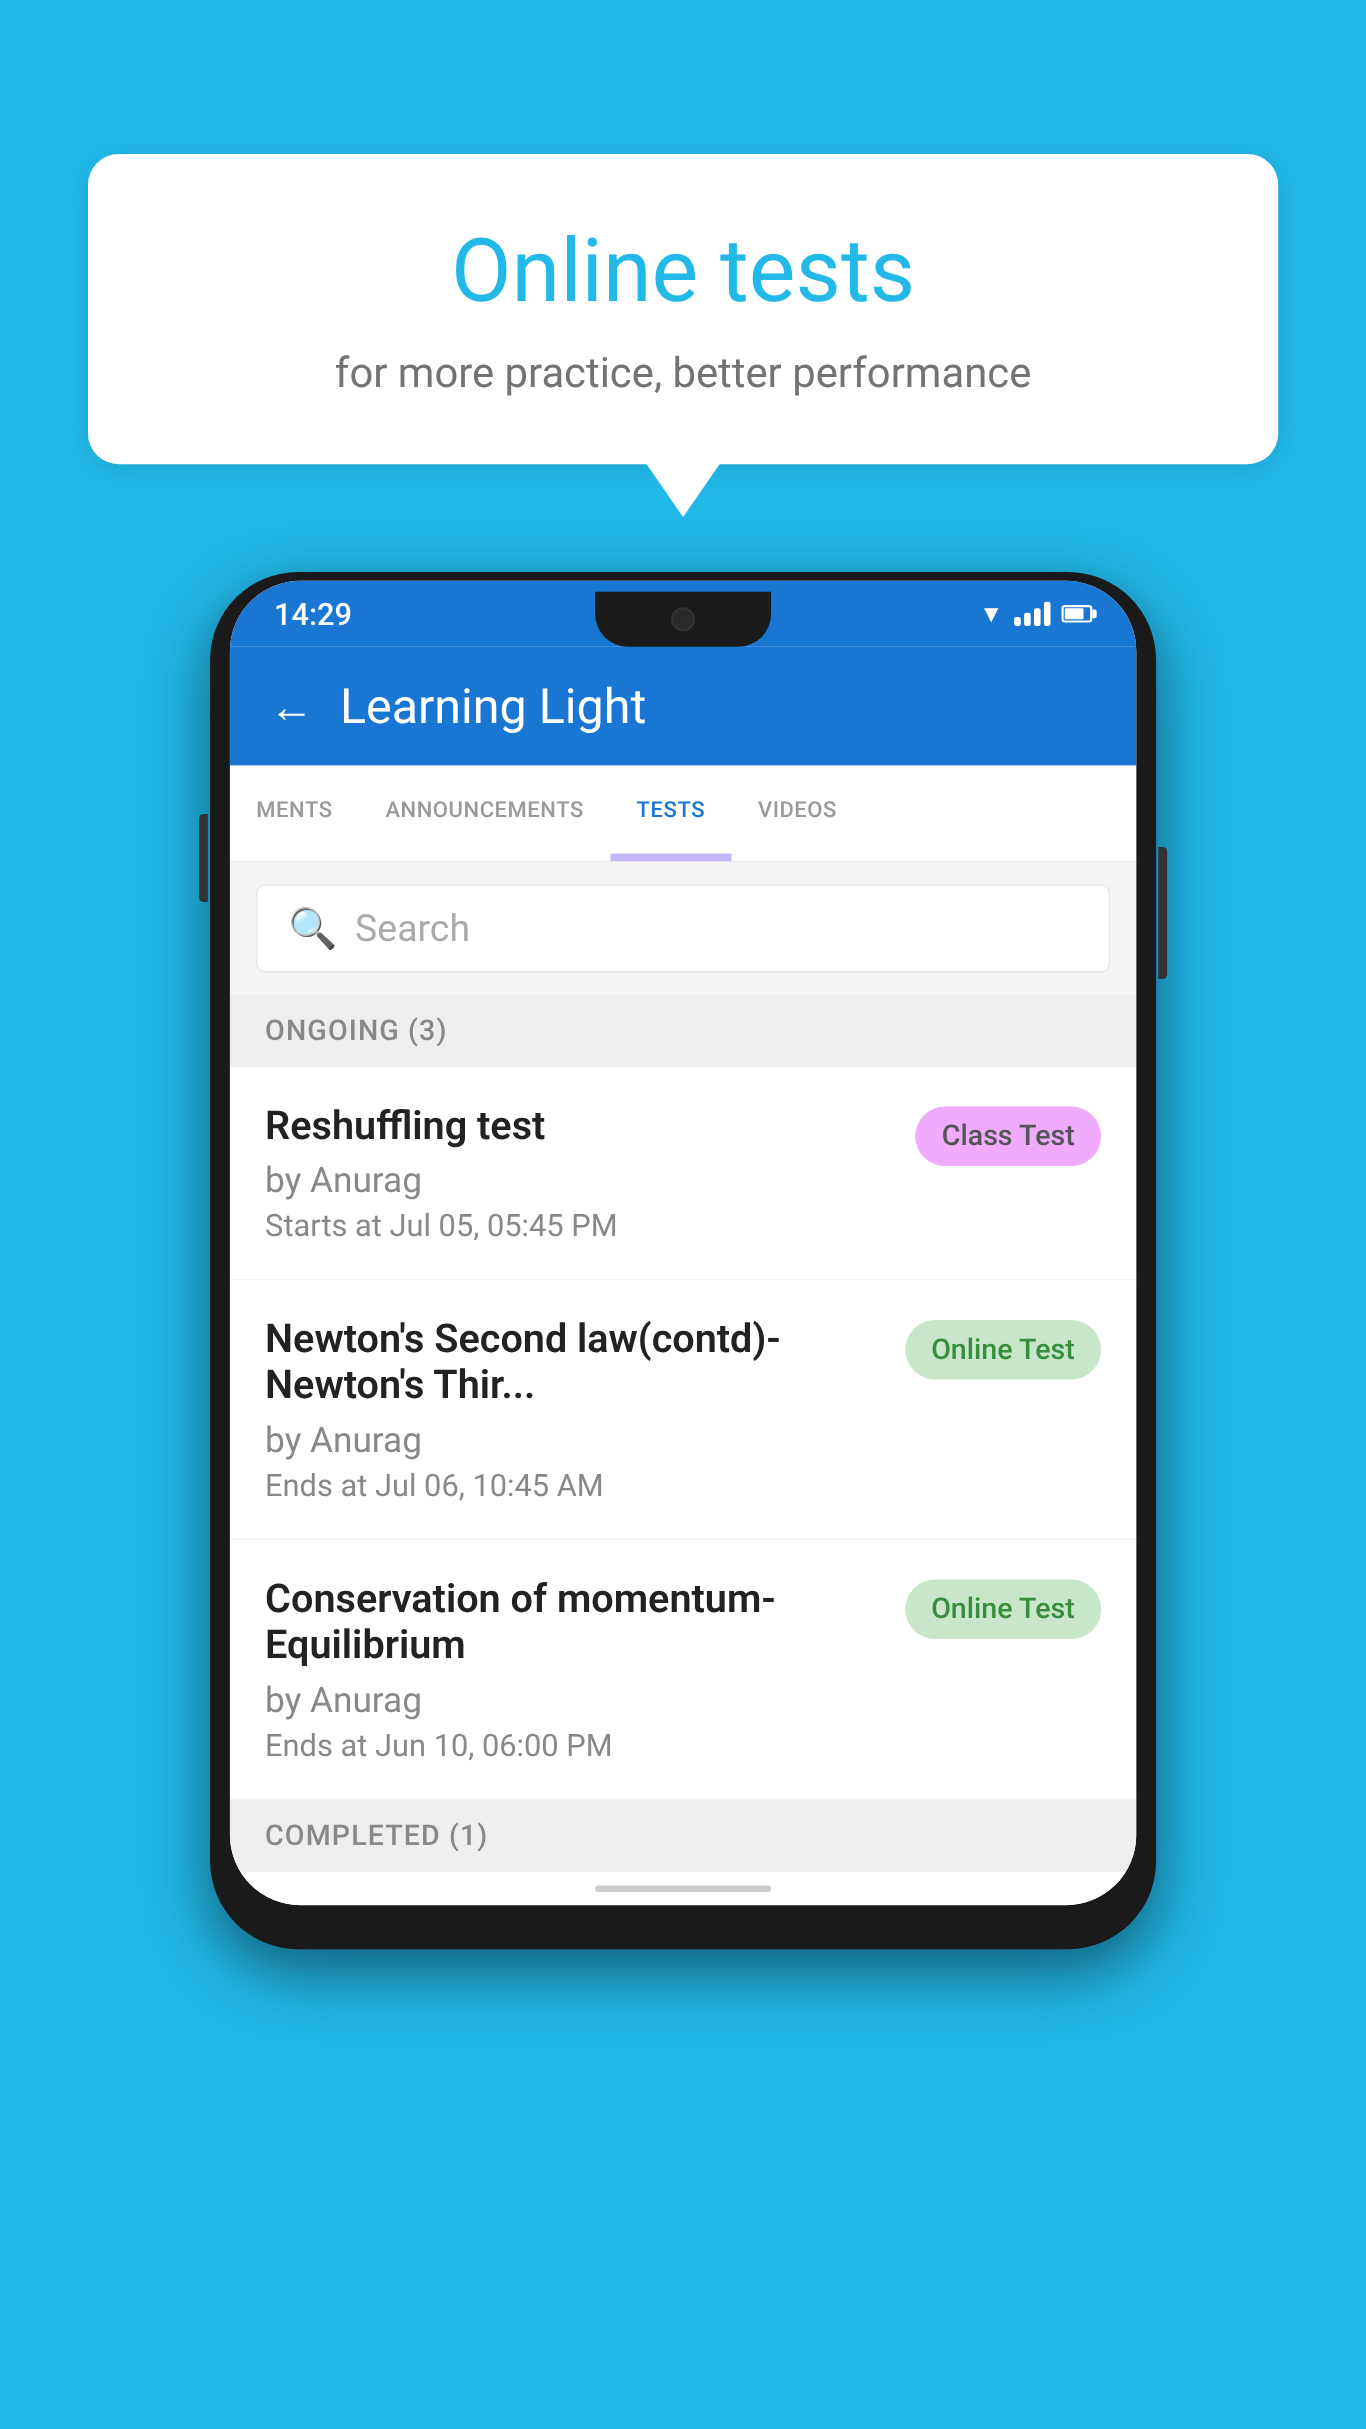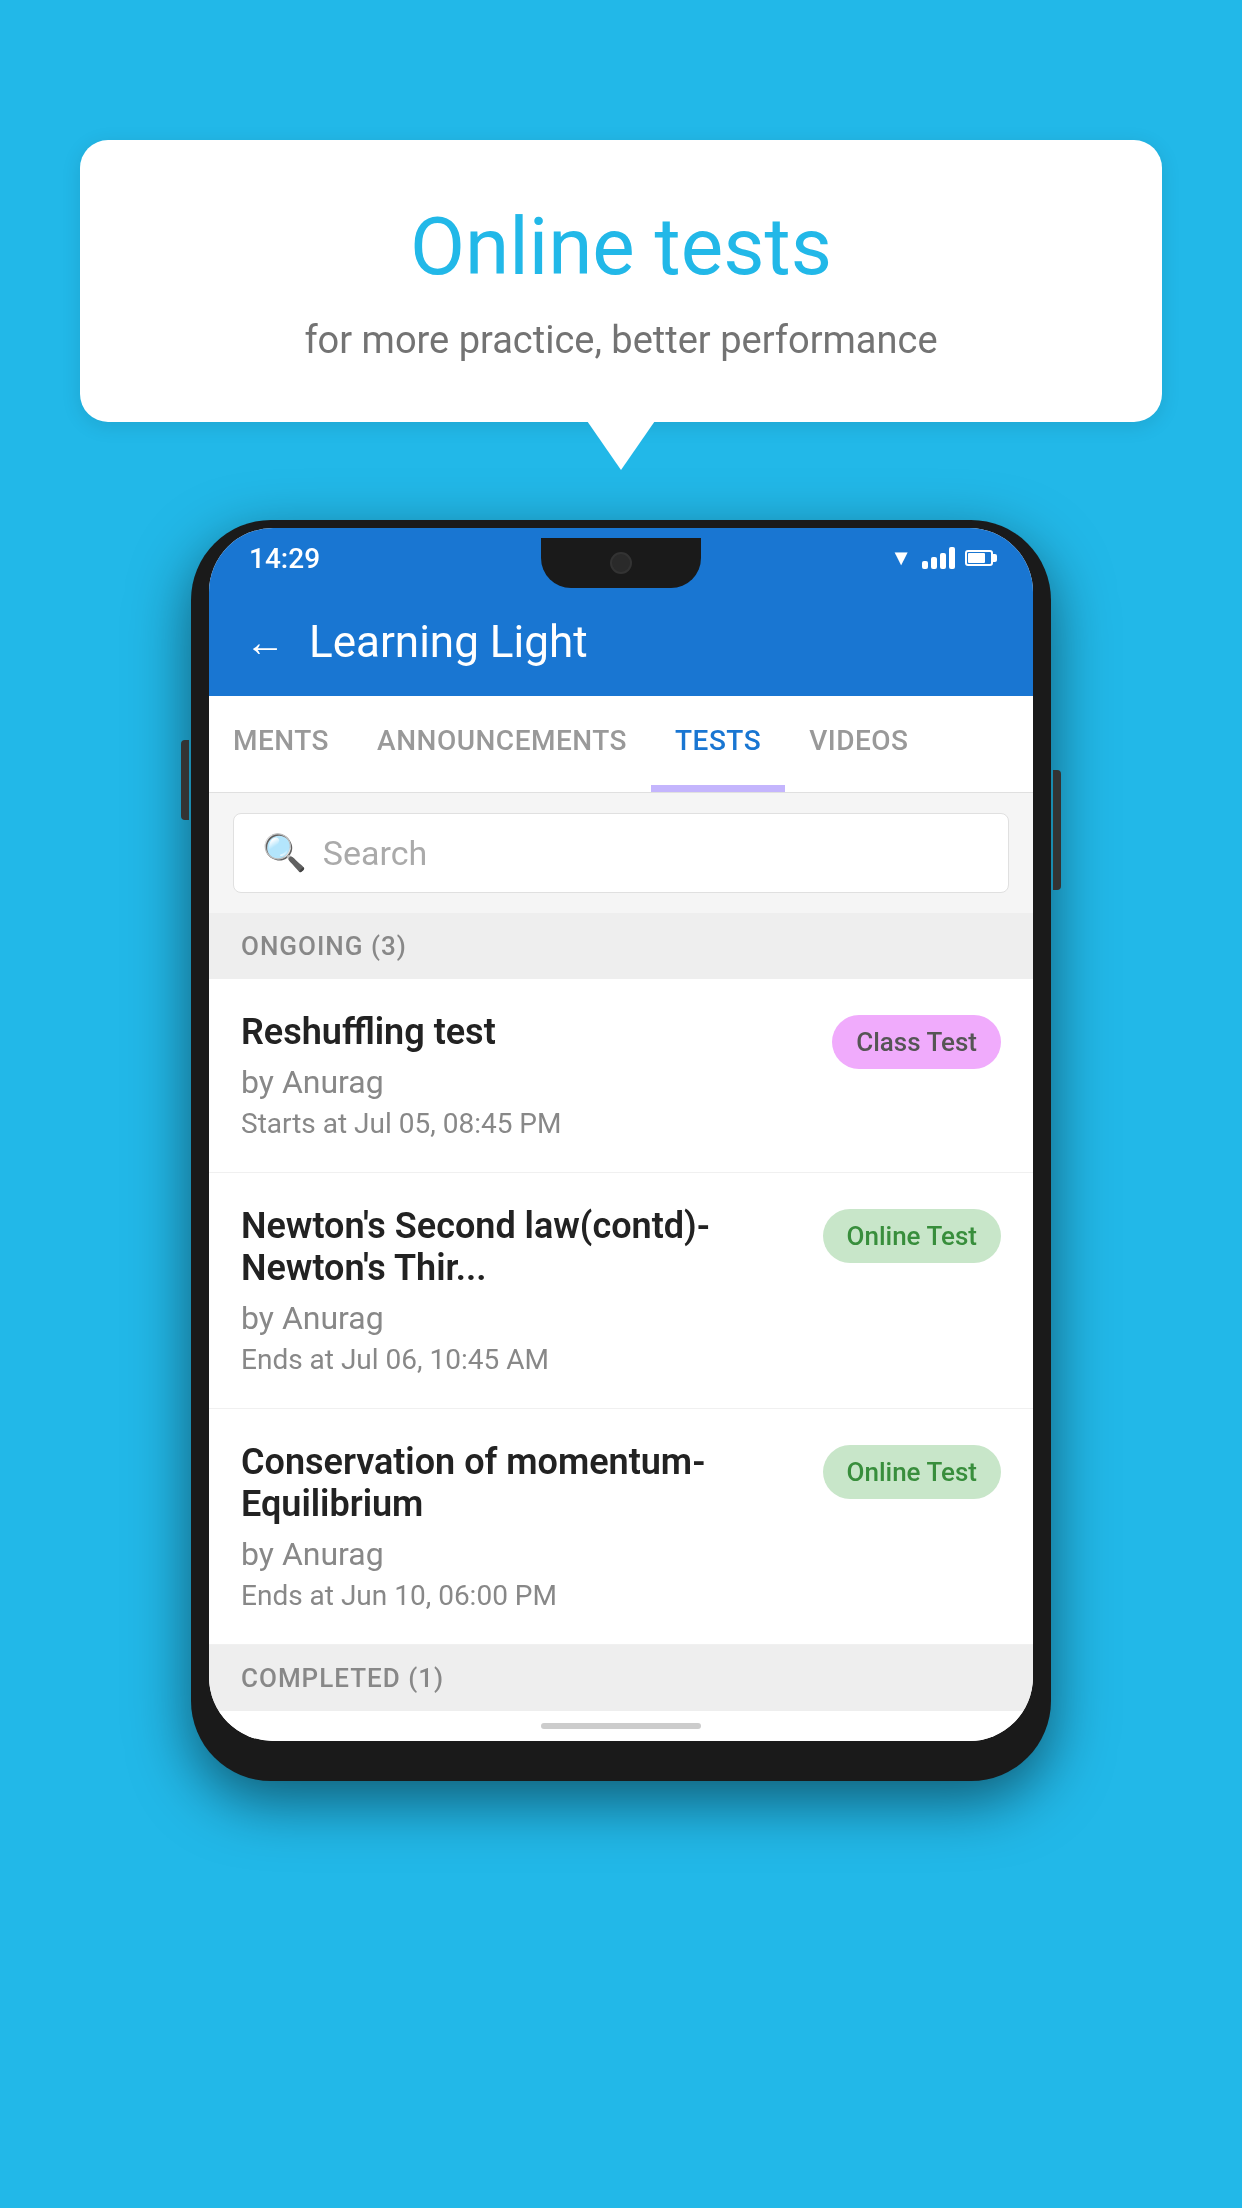--- a/index.html
+++ b/index.html
@@ -214,21 +214,21 @@
     
     .tabs-container {
       background: white;
       border-bottom: 1px solid #e0e0e0;
       display: flex;
       overflow: hidden;
     }
 
     .tab {
       padding: 28px 24px;
-      font-size: 28px;
+      font-size: 20px;
       color: #999;
       font-weight: 500;
       letter-spacing: 0.5px;
       cursor: pointer;
       text-transform: uppercase;
       border-bottom: 3px solid transparent;
       white-space: nowrap;
     }
 
     .tab.active {
@@ -405,21 +405,21 @@
         </div>
       </div>
 
       <div class="section-header">ONGOING (3)</div>
 
       <div class="test-item">
         <div class="test-item-content">
           <div class="test-title">Reshuffling test</div>
           <div class="test-author">by Anurag</div>
           <div class="test-time">
-            <span>Starts at</span>&nbsp;<span>Jul 05, 08:45 PM</span>
+            <span>Starts at</span>&nbsp;<span>Jul 05, 05:45 PM</span>
           </div>
         </div>
         <span class="test-badge badge-class">Class Test</span>
       </div>
 
       <div class="test-item">
         <div class="test-item-content">
           <div class="test-title">Newton's Second law(contd)-Newton's Thir...</div>
           <div class="test-author">by Anurag</div>
           <div class="test-time">

